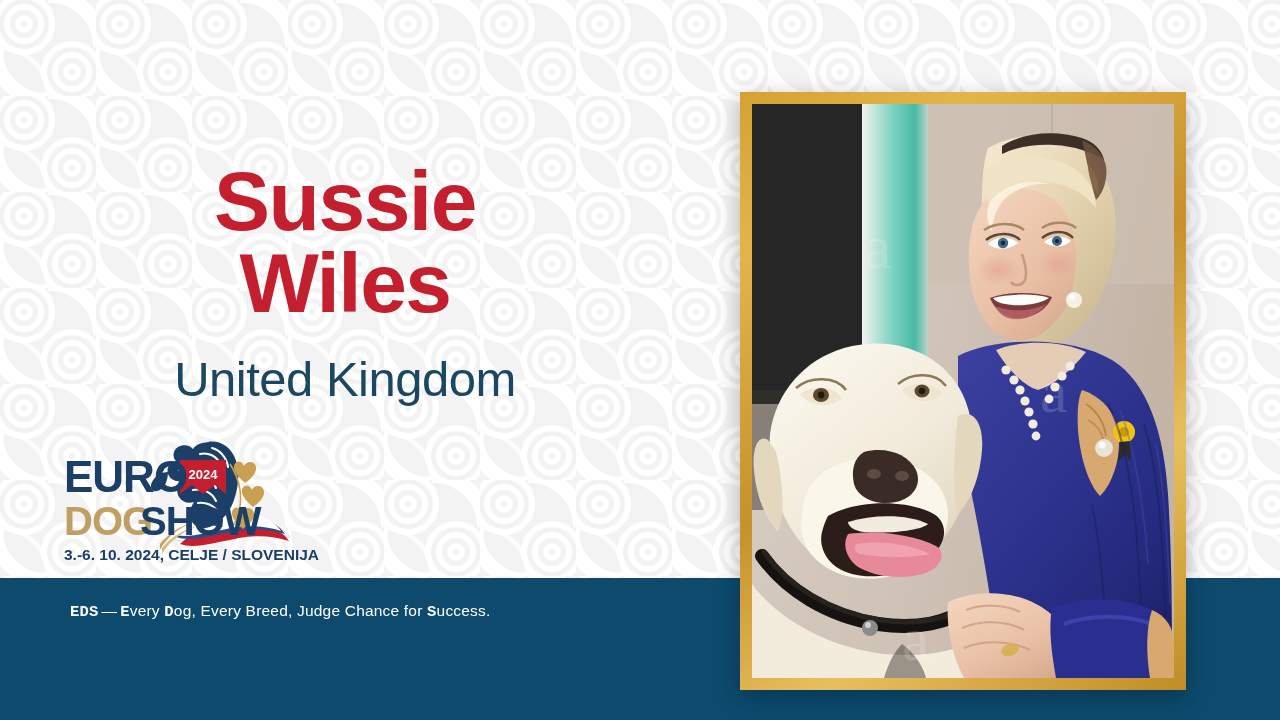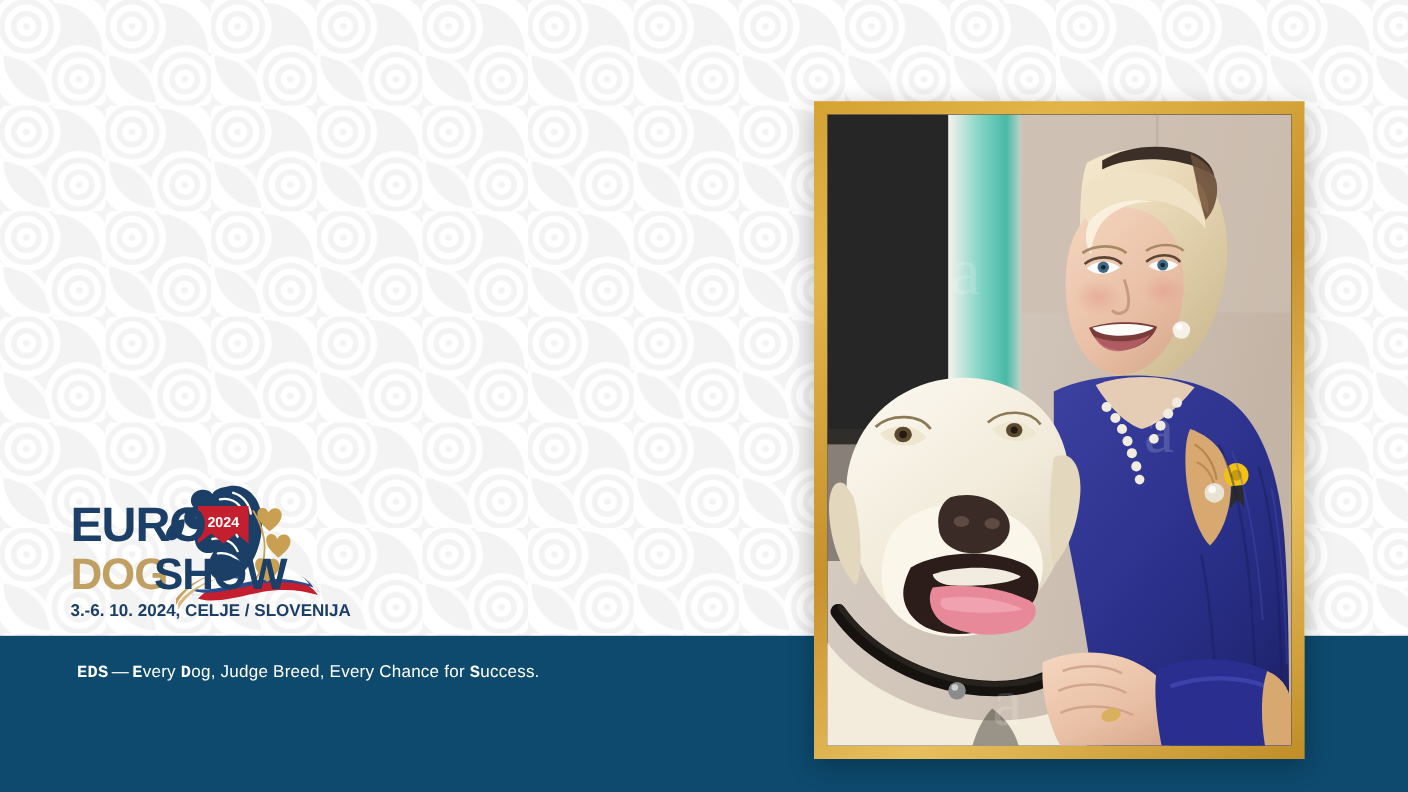--- a/index.html
+++ b/index.html
@@ -148,20 +148,25 @@
             <path d="M48 0 A48 48 0 0 1 96 48"></path>
             <path d="M0 48 A48 48 0 0 1 48 96"></path>
           </g>
         </pattern>
       </defs>
       <rect width="1280" height="720" fill="url(#circPat)"></rect>
     </svg>
   </div>
 
   <div class="name-block">
+    <div class="judge-name">
+      <span class="ln">Sussie</span>
+      <span class="ln">Wiles</span>
+    </div>
+    <div class="judge-country">United Kingdom</div>
   </div>
 
   <div class="eds-logo">
     <svg viewBox="0 0 240 148" aria-hidden="true">
 
       <g>
         <path d="M112 108 C132 86 168 80 196 86 C212 90 224 98 228 106 C214 100 196 98 178 101 C152 105 128 112 112 108 Z" fill="#ffffff" stroke="#dddddd" stroke-width="1"></path>
         <path d="M118 112 C138 92 172 86 198 92 C212 95 223 102 227 109 C212 104 194 103 177 106 C152 111 132 117 118 112 Z" fill="#c41f2f"></path>
         <path d="M114 105 C134 85 168 79 194 85 C208 88 219 95 223 102 C208 97 190 96 173 99 C148 104 128 110 114 105 Z" fill="#2a4b8d"></path>
         <path d="M110 102 C130 82 164 76 190 82 C204 85 215 92 219 99 C204 94 186 93 169 96 C144 101 124 107 110 102 Z" fill="#ffffff"></path>
@@ -205,21 +210,21 @@
       <text x="2" y="103" font-family="Liberation Sans, sans-serif" font-size="40" font-weight="700" fill="#c0a062" letter-spacing="-1">DOG</text>
       <text x="78" y="103" font-family="Liberation Sans, sans-serif" font-size="40" font-weight="700" fill="#1b3f66" letter-spacing="-1">SHOW</text>
 
       <text x="2" y="128" font-family="Liberation Sans, sans-serif" font-size="15.5" font-weight="700" fill="#1b3f66" letter-spacing="0">3.-6. 10. 2024, CELJE / SLOVENIJA</text>
     </svg>
   </div>
 
 
   <div class="navy-band">
     <div class="tagline">
-      <b>EDS</b><span class="dash">—</span><b>E</b><span>very </span><b>D</b><span>og, Judge Breed, Every Chance for </span><b>S</b><span>uccess.</span>
+      <b>EDS</b><span class="dash">—</span><b>E</b><span>very </span><b>D</b><span>og, Every Breed, Judge Chance for </span><b>S</b><span>uccess.</span>
     </div>
   </div>
 
   <div class="photo-frame">
     <div class="photo-inner">
       <svg viewBox="0 0 422 574" preserveAspectRatio="xMidYMid slice" aria-hidden="true">
         <defs>
           <linearGradient id="bgWall" x1="0" y1="0" x2="1" y2="0.3">
             <stop offset="0%" stop-color="#d9cfc6"></stop>
             <stop offset="55%" stop-color="#cfc2b6"></stop>

